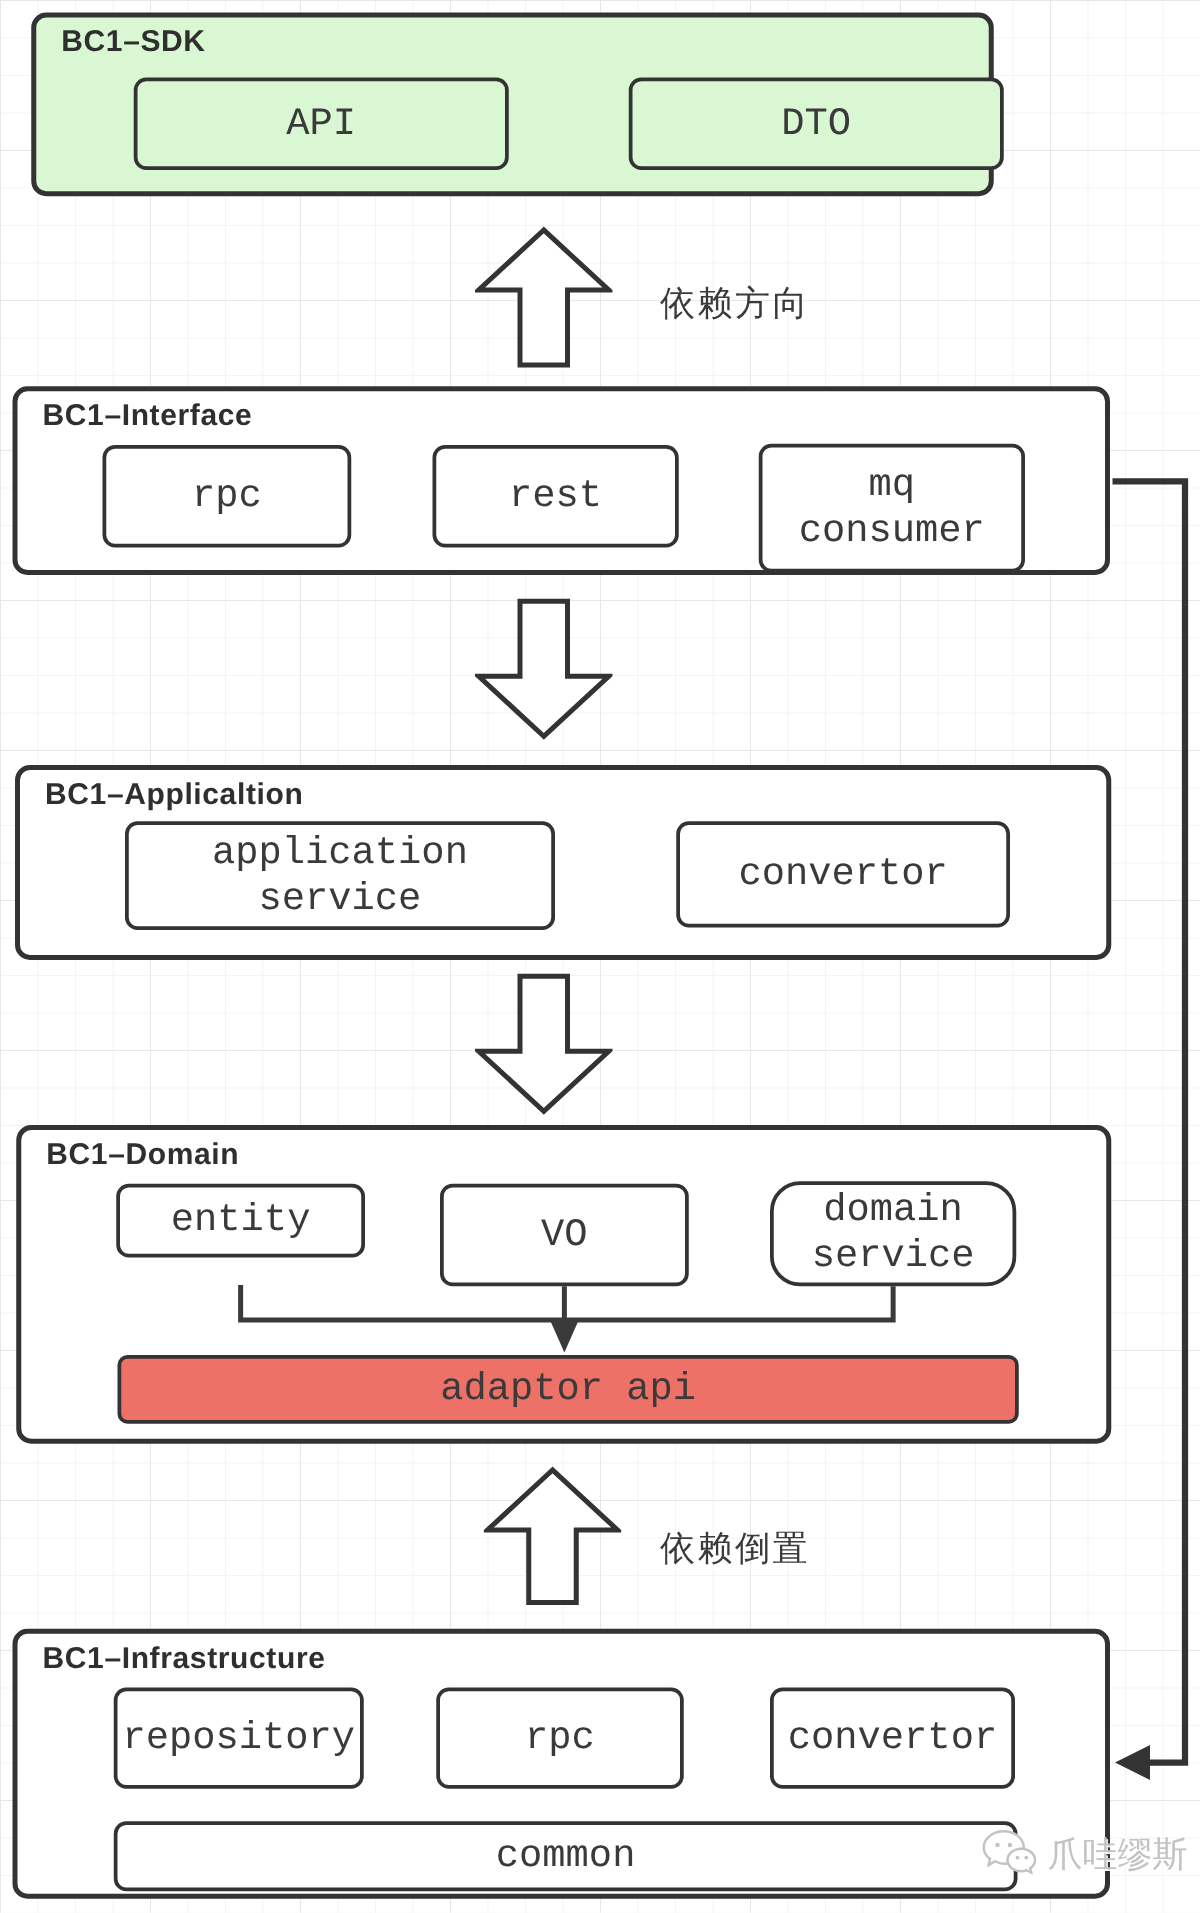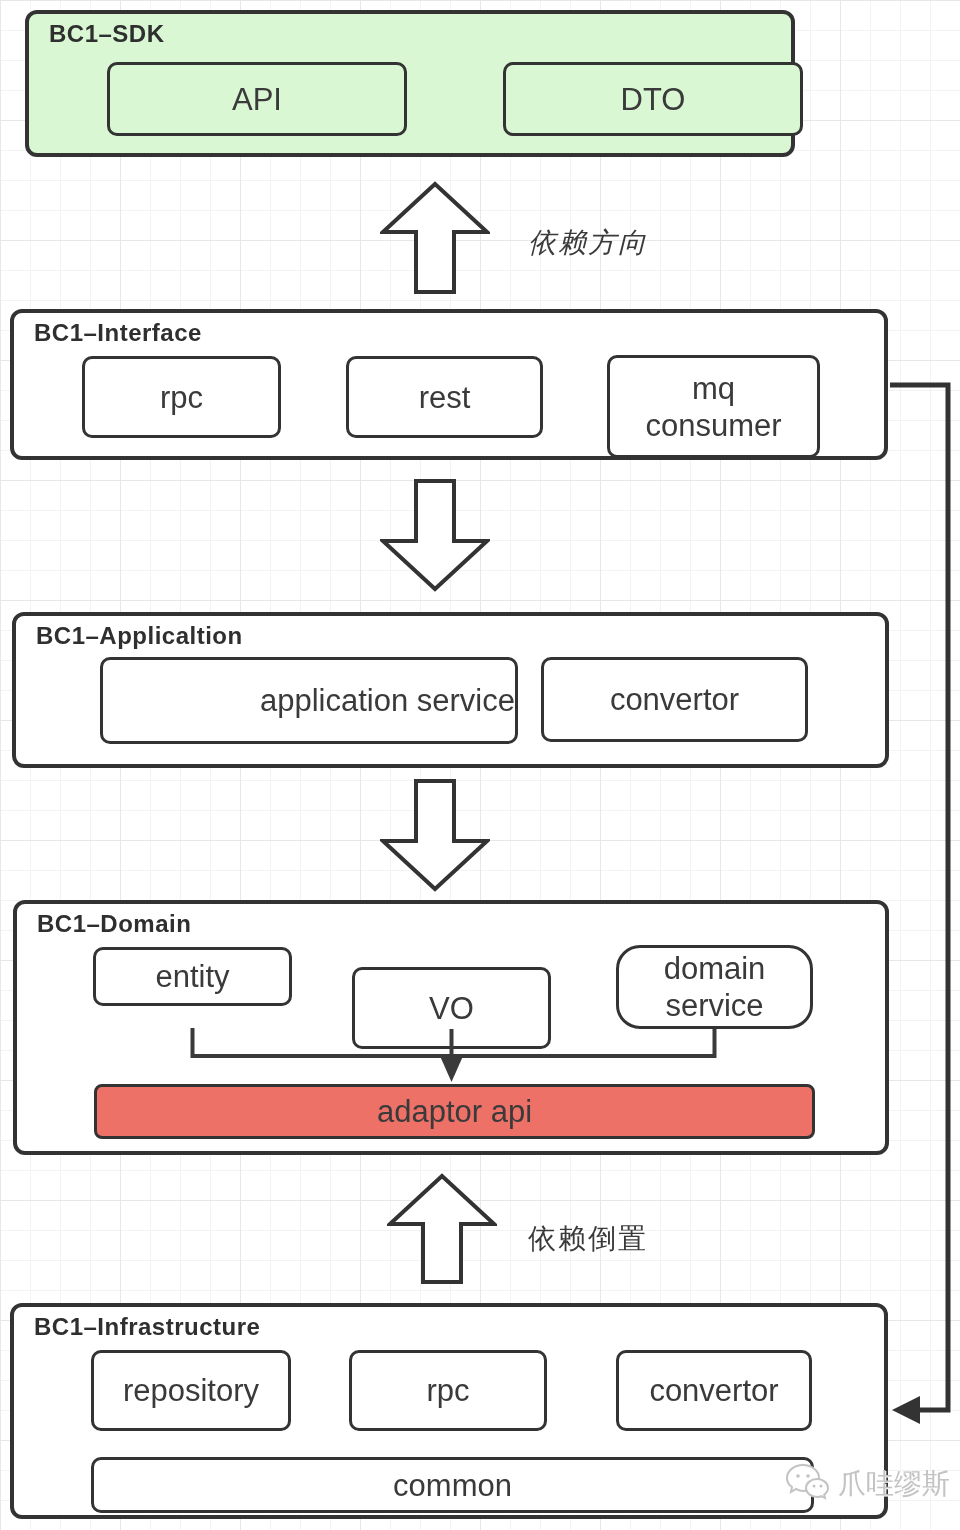--- a/index.html
+++ b/index.html
@@ -37,39 +37,40 @@
     border:3px solid #333;
     border-radius:10px;
     background:#ffffff;
     box-sizing:border-box;
     display:flex;align-items:center;justify-content:center;
     font-size:31px;
     color:#3a3a3a;
     text-align:center;
     white-space:pre-line;
     line-height:37px;
+    font-family:Liberation Mono, monospace;
   }
   
   .layer-sdk{left:25px;top:10px;width:770px;height:147px;background:#d9f7d2;padding-left:22px;}
   .layer-sdk .box{background:#d9f7d2;}
   .box-api{left:78px;top:48px;width:300px;height:74px;}
   .box-dto{left:474px;top:48px;width:300px;height:74px;}
   
   .layer-interface{left:10px;top:309px;width:878px;height:151px;}
   .box-rpc{left:68px;top:43px;width:199px;height:82px;}
   .box-rest{left:332px;top:43px;width:197px;height:82px;}
   .box-mq{left:593px;top:42px;width:213px;height:103px;}
   
   .layer-application{left:12px;top:612px;width:877px;height:156px;}
-  .box-appservice{left:84px;top:41px;width:418px;height:87px;justify-content:flex-end;}
+  .box-appservice{left:84px;top:41px;width:344px;height:87px;justify-content:flex-end;}
   .box-convertor1{left:525px;top:41px;width:267px;height:85px;}
   
   .layer-domain{left:13px;top:900px;width:876px;height:255px;padding-left:32px;}
   .box-entity{left:76px;top:43px;width:199px;height:59px;}
-  .box-vo{left:335px;top:43px;width:199px;height:82px;margin-top:20px;}
+  .box-vo{left:335px;top:43px;width:199px;height:82px;}
   .box-domainservice{left:599px;top:41px;width:197px;height:84px;border-radius:24px;}
   .box-adaptor{left:77px;top:180px;width:721px;height:55px;background:#ee7168;border-radius:8px;}
   .domain-connectors{position:absolute;left:0;top:0;pointer-events:none;}
   
   .layer-infrastructure{left:10px;top:1303px;width:878px;height:216px;}
   .box-repository{left:77px;top:43px;width:200px;height:81px;align-items:center;}
   .box-rpc2{left:335px;top:43px;width:198px;height:81px;}
   .box-convertor2{left:602px;top:43px;width:196px;height:81px;}
   .box-common{left:77px;top:150px;width:723px;height:56px;}
   
@@ -77,21 +78,21 @@
   .arrow-up-1{left:380px;top:181px;}
   .arrow-down-1{left:380px;top:478px;}
   .arrow-down-2{left:380px;top:778px;}
   .arrow-up-2{left:387px;top:1173px;}
   .flow-label{
     position:absolute;
     font-size:28px;
     color:#3a3a3a;
     letter-spacing:2px;
   }
-  .label-direction{left:528px;top:224px;font-style:italic;}
+  .label-direction{left:528px;top:224px;}
   .label-inversion{left:528px;top:1220px;}
   .right-connector{position:absolute;left:884px;top:374px;pointer-events:none;}
   
   .watermark{
     position:absolute;left:784px;top:1462px;
     display:flex;align-items:center;gap:6px;
     z-index:10;
   }
   .watermark-text{
     font-size:28px;

